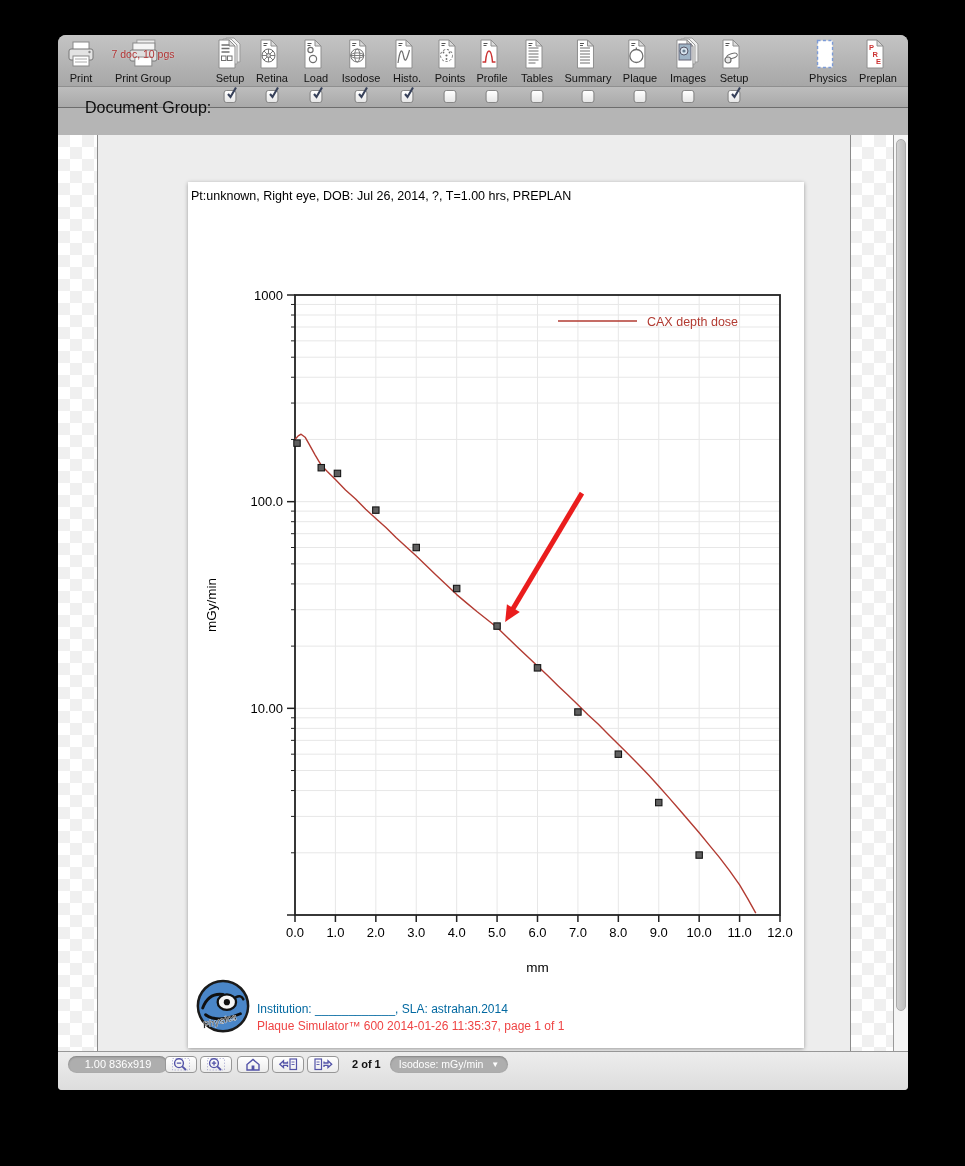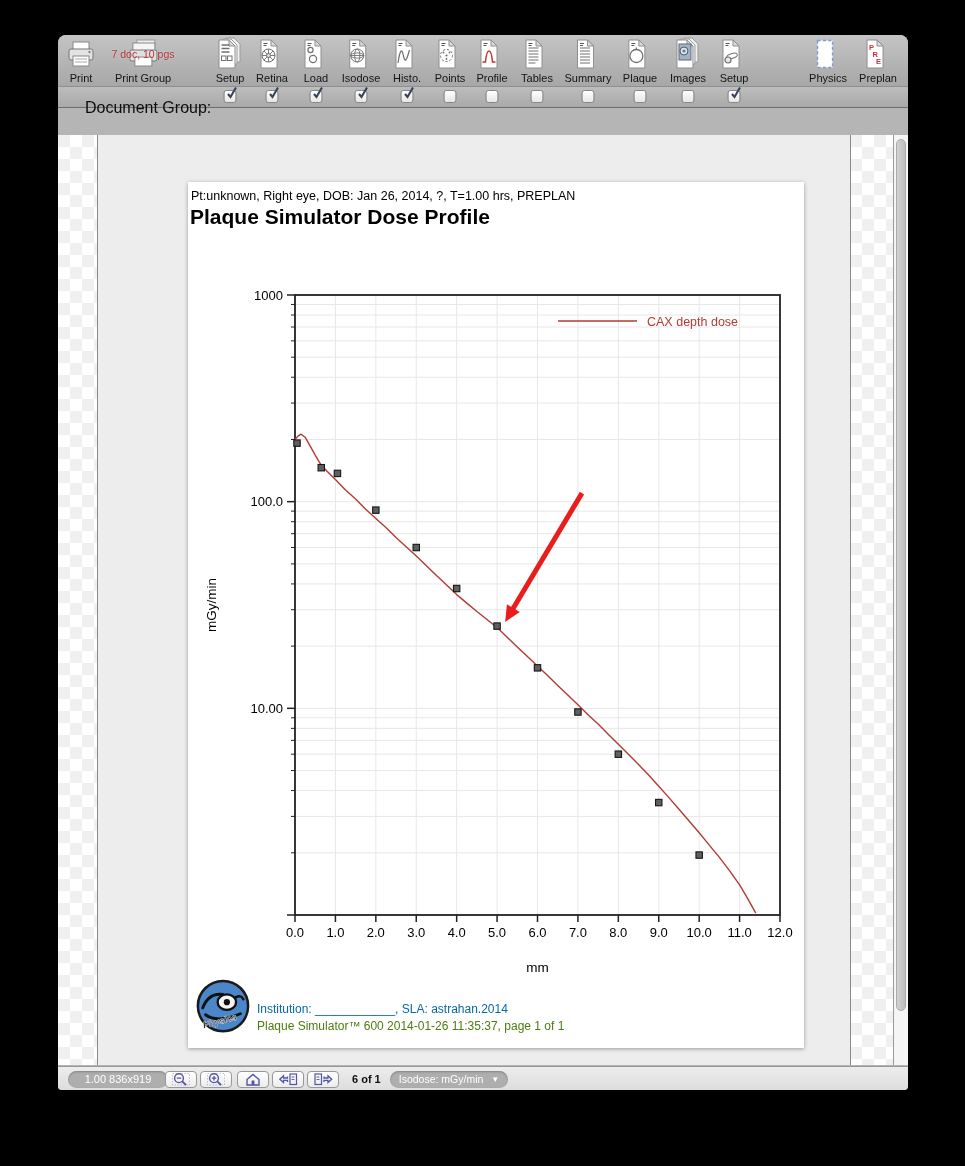--- a/index.html
+++ b/index.html
@@ -39,22 +39,22 @@
   .scrolltrack{position:absolute;right:0;top:0;width:15px;height:100%;background:#f5f5f5;border-left:1px solid #9a9a9a;box-sizing:border-box;}
   .scrollthumb{position:absolute;left:2px;top:4px;width:10px;height:872px;border-radius:6px;
     background:linear-gradient(90deg,#d2d2d2,#bdbdbd);border:1px solid #ababab;box-sizing:border-box;}
   .page{position:absolute;left:130px;top:47px;width:616px;height:866px;background:#fff;
     box-shadow:0 1px 4px rgba(0,0,0,.35);}
   .patient-line{position:absolute;left:3px;top:7px;font-size:12.5px;color:#000;white-space:nowrap;}
   .page-title{position:absolute;left:2px;top:23px;font-size:21px;font-weight:700;color:#000;white-space:nowrap;}
   #chart-svg{position:absolute;left:0;top:0;}
   .footer-logo{position:absolute;left:6px;top:796px;width:58px;height:58px;}
   .footer-line1{position:absolute;left:69px;top:820px;font-size:12px;color:#0369a1;white-space:nowrap;}
-  .footer-line2{position:absolute;left:69px;top:837px;font-size:12px;color:#4d7c0f;white-space:nowrap;}
-  .statusbar{position:absolute;left:0;bottom:0;width:100%;height:24px;
+  .footer-line2{position:absolute;left:69px;top:837px;font-size:12px;color:#ef4444;white-space:nowrap;}
+  .statusbar{position:absolute;left:0;bottom:0;width:100%;height:39px;
     background:linear-gradient(#ededed,#dddddd);border-top:1px solid #979797;box-sizing:border-box;}
   .pill{position:absolute;top:4px;height:17px;border-radius:9px;background:#aeaeae;color:#fff;
     font-size:11px;line-height:17px;text-align:center;box-shadow:inset 0 1px 2px rgba(0,0,0,.25);}
   .zoom-pill{left:10px;width:100px;}
   .dropdown-pill{left:332px;width:118px;font-size:10.5px;cursor:default;}
   .dropdown-pill .chev{display:inline-block;margin-left:8px;font-size:8px;vertical-align:1px;}
   .sb-btn{position:absolute;top:4px;width:32px;height:17px;background:linear-gradient(#ffffff,#ececec);
     border:1px solid #979797;border-radius:4px;box-sizing:border-box;display:flex;align-items:center;justify-content:center;cursor:default;}
   .sb-text{position:absolute;left:294px;top:6px;font-size:11px;color:#111;font-weight:700;}
 </style>
@@ -300,22 +300,21 @@
             <path d="M3.5 7 L6 10 L11.5 0.5" stroke="#37415a" stroke-width="2.1" fill="none"></path>
           </svg>
         </div>
       </div>
   </div>
 
   <div class="content">
     <div class="pasteboard"></div>
 
     <div class="page">
-      <div class="patient-line">Pt:unknown, Right eye, DOB: Jan 26, 2014, ?, T=1.00 hrs, PREPLAN</div>
-      <div class="page-title">Plaque Simulator Dose Profile</div>
+      <div class="patient-line">Pt:unknown, Right eye, DOB: Jul 26, 2014, ?, T=1.00 hrs, PREPLAN</div>
 
       <svg id="chart-svg" width="616" height="866" viewBox="0 0 616 866">
           <line x1="147.41666666666666" y1="113" x2="147.41666666666666" y2="733" stroke="#e7e7e7" stroke-width="1"></line>
           <line x1="187.83333333333331" y1="113" x2="187.83333333333331" y2="733" stroke="#e7e7e7" stroke-width="1"></line>
           <line x1="228.25" y1="113" x2="228.25" y2="733" stroke="#e7e7e7" stroke-width="1"></line>
           <line x1="268.66666666666663" y1="113" x2="268.66666666666663" y2="733" stroke="#e7e7e7" stroke-width="1"></line>
           <line x1="309.08333333333337" y1="113" x2="309.08333333333337" y2="733" stroke="#e7e7e7" stroke-width="1"></line>
           <line x1="349.5" y1="113" x2="349.5" y2="733" stroke="#e7e7e7" stroke-width="1"></line>
           <line x1="389.9166666666667" y1="113" x2="389.9166666666667" y2="733" stroke="#e7e7e7" stroke-width="1"></line>
           <line x1="430.3333333333333" y1="113" x2="430.3333333333333" y2="733" stroke="#e7e7e7" stroke-width="1"></line>
@@ -479,17 +478,17 @@
           </svg>
         </div>
         <div class="sb-btn" style="left: 249px;">
           <svg width="21" height="15" viewBox="0 0 21 15">
             <rect x="2" y="2" width="6.5" height="10.5" fill="none" stroke="#5353a8" stroke-width="1.2"></rect>
             <path d="M3.5 5 h3 M3.5 7.5 h3" stroke="#5353a8" stroke-width="0.9"></path>
             <path d="M11 4.5 v1.5 h4 v-2.2 L18.7 7.2 L15 10.6 v-2.2 h-4 v1.5" fill="none" stroke="#5353a8" stroke-width="1.3"></path>
           </svg>
         </div>
       </div>
-    <div class="sb-text">6 of 1</div>
+    <div class="sb-text">2 of 1</div>
     <div class="pill dropdown-pill"><span>Isodose: mGy/min</span><span class="chev">▼</span></div>
   </div>
 
 </div>
 
 </body></html>

